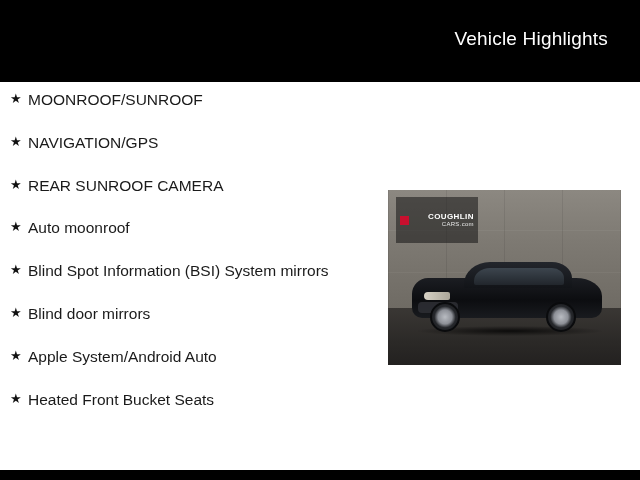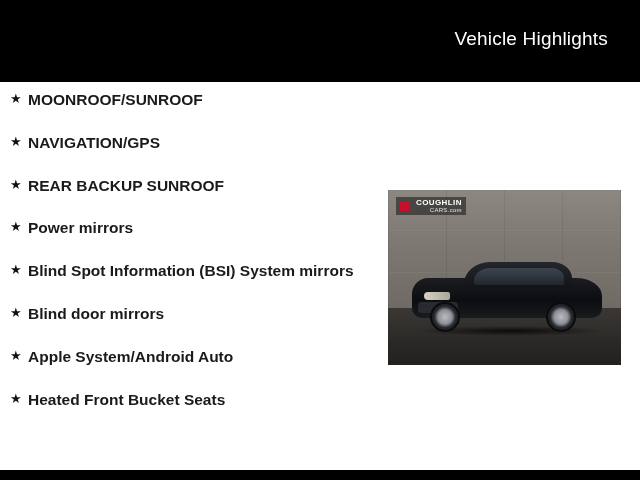--- a/index.html
+++ b/index.html
@@ -69,21 +69,20 @@
     flex: 0 0 auto;
     width: 18px;
     color: #111111;
     font-size: 13px;
     line-height: 1.45;
     text-align: left;
   }
   .feature-label {
     flex: 1 1 auto;
     padding-right: 6px;
-    font-weight: bold;
   }
   
   .photo {
     position: absolute;
     left: 388px;
     top: 108px;
     width: 233px;
     height: 175px;
     overflow: hidden;
     background: #6b675f;
@@ -167,25 +166,25 @@
   .car-wheel.rear { left: 134px; }
   .car-shadow {
     position: absolute;
     left: 6px; top: 64px;
     width: 184px; height: 10px;
     background: radial-gradient(ellipse at 50% 50%, rgba(0,0,0,0.75) 0%, rgba(0,0,0,0) 72%);
   }
   .dealer-badge {
     position: absolute;
     left: 8px; top: 7px;
-    padding: 2px 4px;
+    padding: 16px 4px;
     background: rgba(20,20,20,0.55);
     display: flex;
     align-items: center;
-    gap: 7px;
+    gap: 19px;
   }
   .dealer-mark {
     width: 9px; height: 9px;
     background: #c8102e;
     display: inline-block;
   }
   .dealer-text {
     display: flex;
     flex-direction: column;
     line-height: 1;
@@ -226,25 +225,25 @@
       <li class="feature-item">
         <span class="bullet-star">★</span>
         <span class="feature-label">MOONROOF/SUNROOF</span>
       </li>
       <li class="feature-item">
         <span class="bullet-star">★</span>
         <span class="feature-label">NAVIGATION/GPS</span>
       </li>
       <li class="feature-item">
         <span class="bullet-star">★</span>
-        <span class="feature-label">REAR BACKUP SUNROOF</span>
-      </li>
-      <li class="feature-item">
-        <span class="bullet-star">★</span>
-        <span class="feature-label">Power mirrors</span>
+        <span class="feature-label">REAR SUNROOF CAMERA</span>
+      </li>
+      <li class="feature-item">
+        <span class="bullet-star">★</span>
+        <span class="feature-label">Auto moonroof</span>
       </li>
       <li class="feature-item">
         <span class="bullet-star">★</span>
         <span class="feature-label">Blind Spot Information (BSI) System mirrors</span>
       </li>
       <li class="feature-item">
         <span class="bullet-star">★</span>
         <span class="feature-label">Blind door mirrors</span>
       </li>
       <li class="feature-item">

